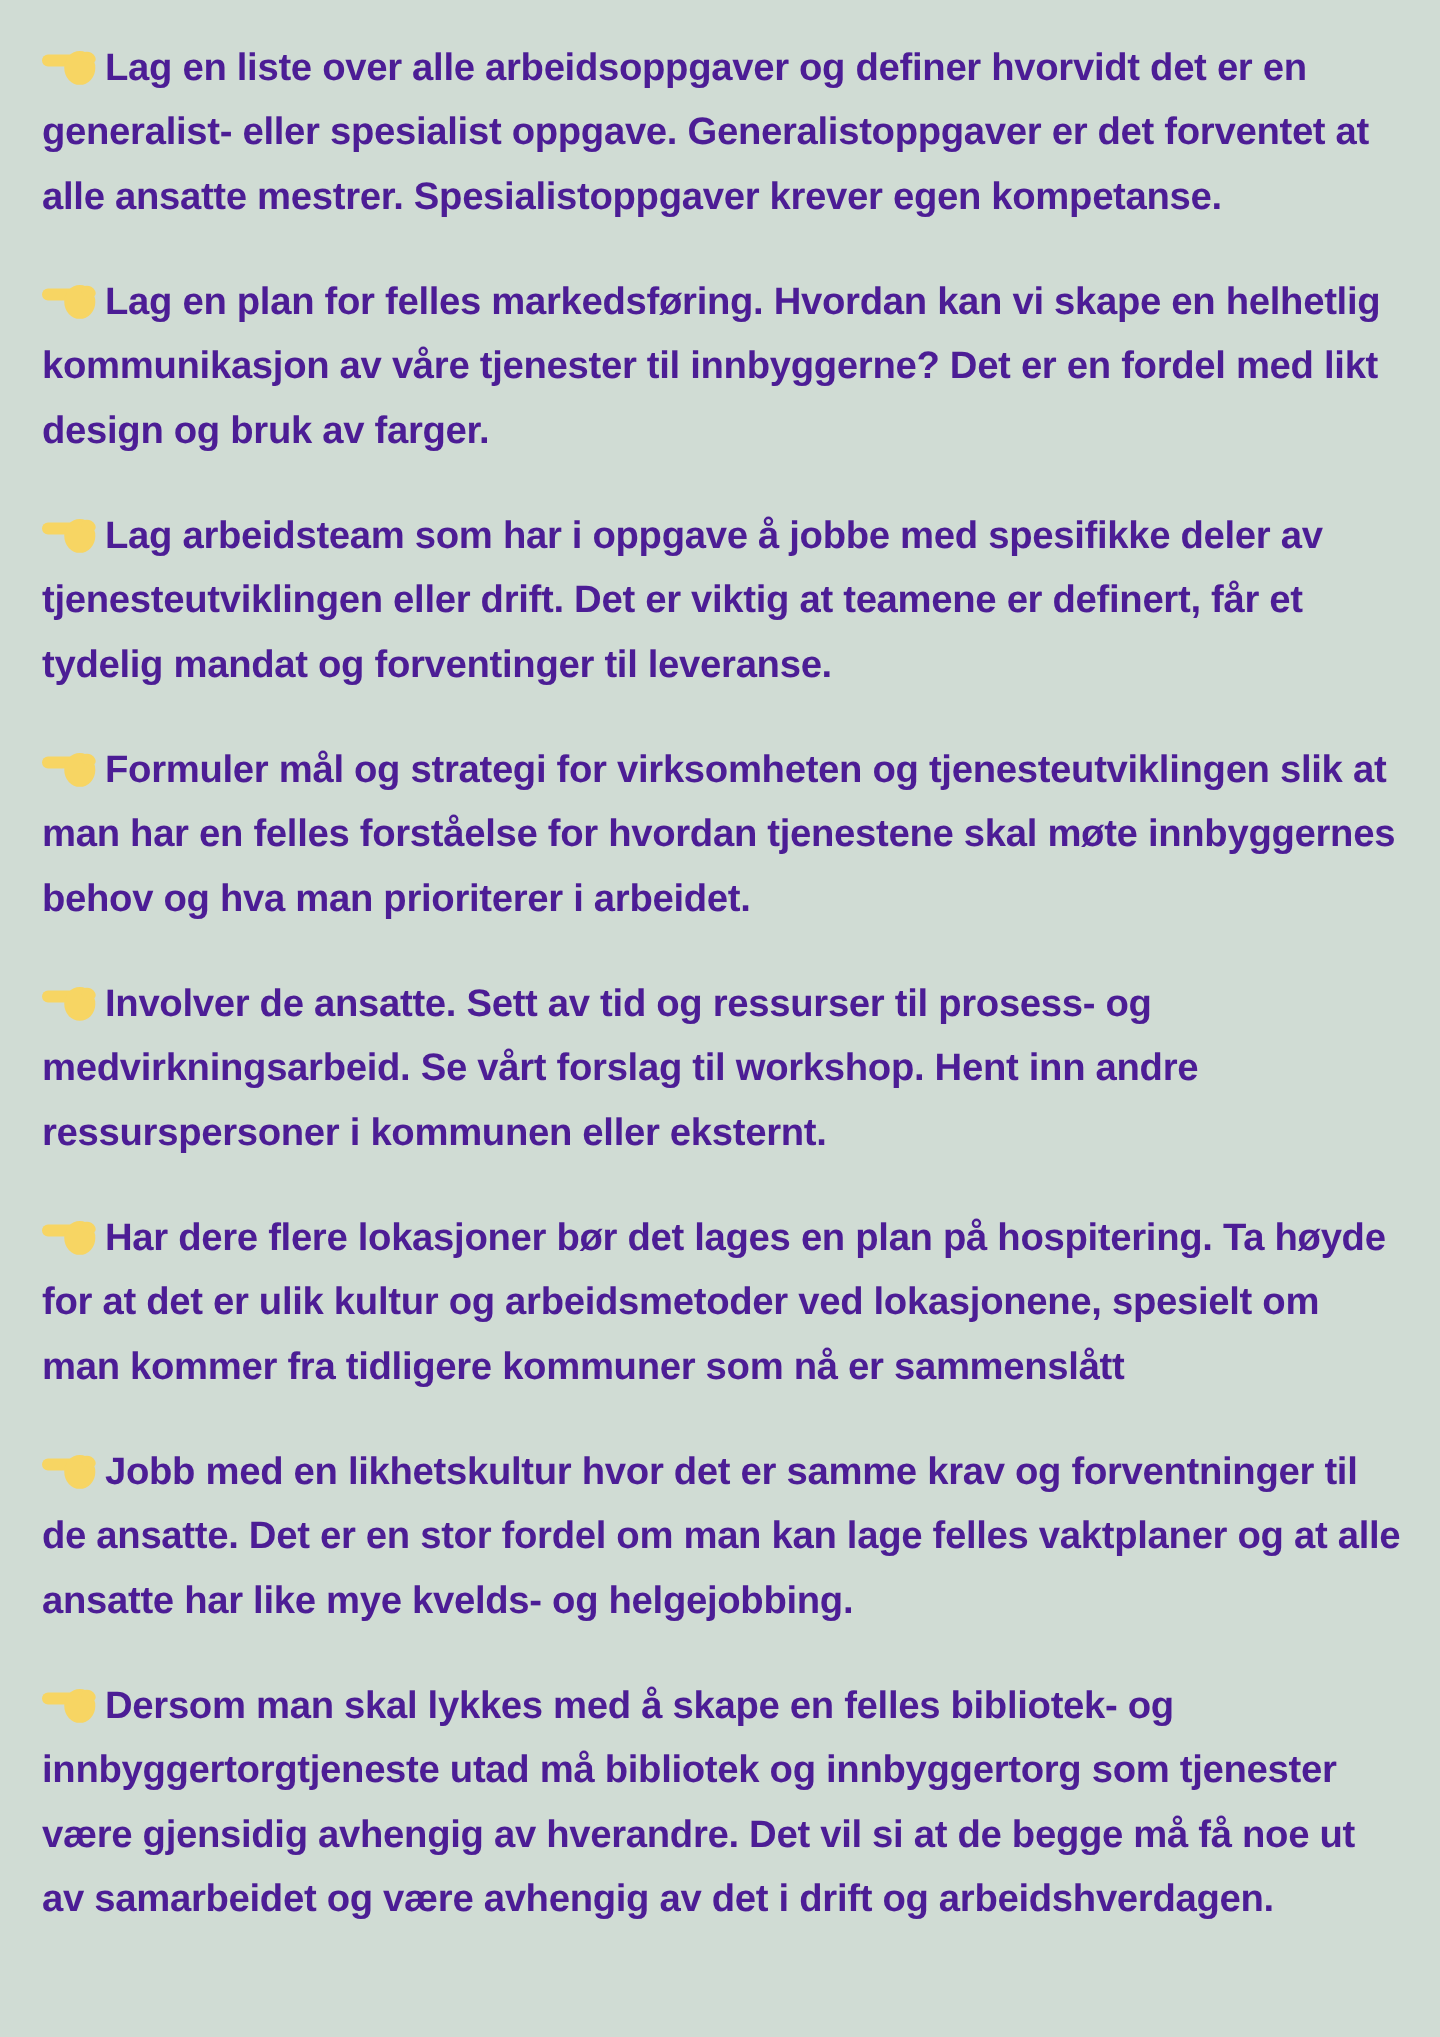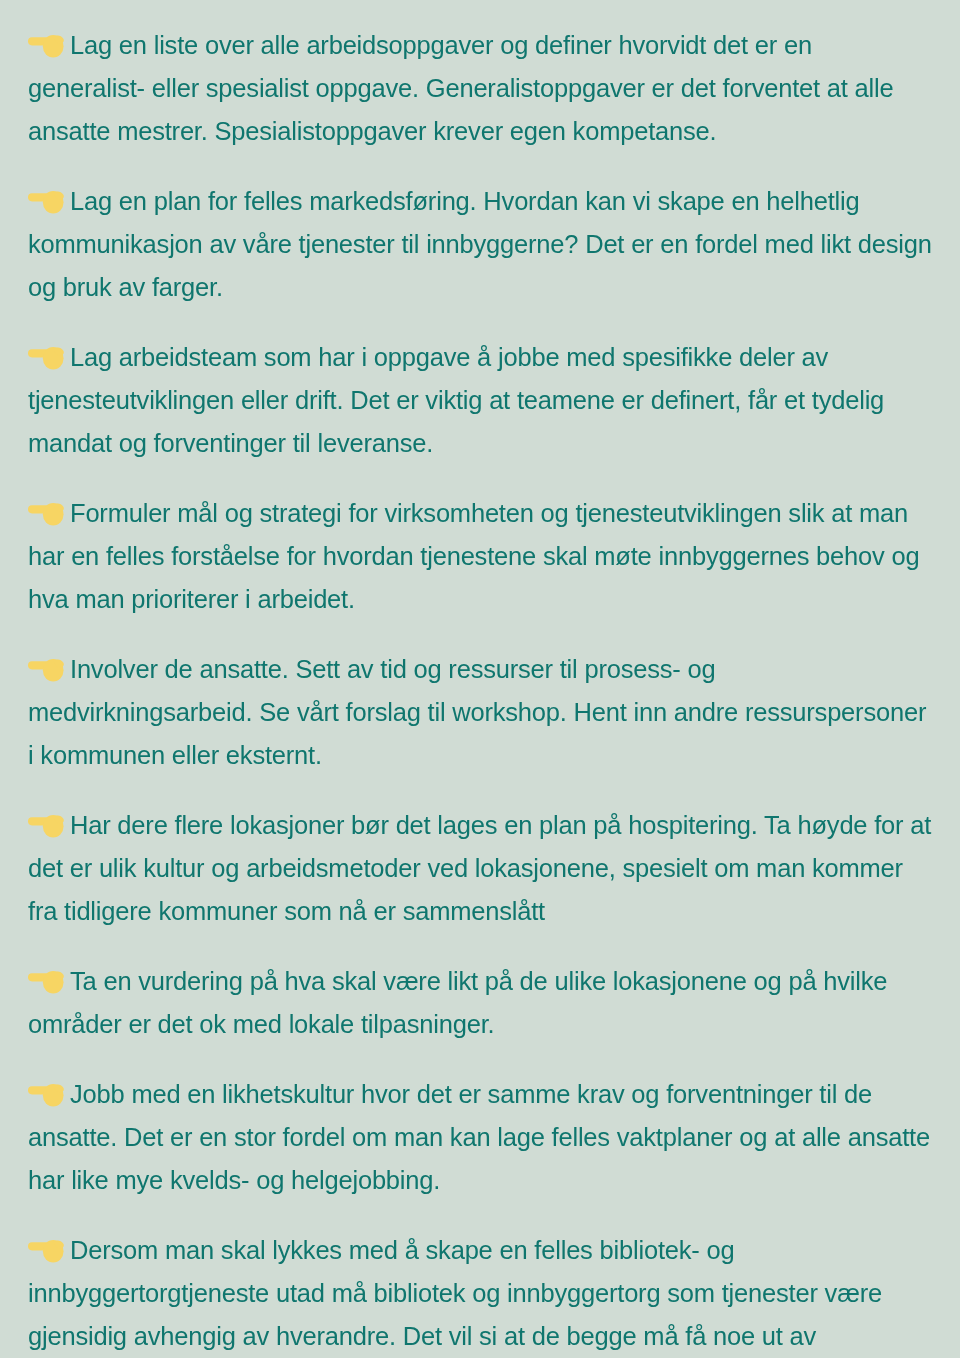--- a/index.html
+++ b/index.html
@@ -16,22 +16,22 @@
     box-sizing: border-box;
     padding: 24px 26px 10px 28px;
     background: #d0dcd4;
   }
   .bullet {
     margin: 0 0 27px 0;
     max-width: 912px;
     font-size: 25.5px;
     line-height: 43px;
     letter-spacing: -0.2px;
-    color: #0f766e;
-    font-weight: 400;
+    color: #4c1d95;
+    font-weight: 700;
   }
   .hand {
     display: inline-block;
     width: 36px;
     height: 27px;
     vertical-align: -4px;
     margin-right: 6px;
     line-height: 0;
   }
   .hand svg { display: block; }
@@ -94,29 +94,20 @@
   <p class="bullet">
     <span class="hand"><svg viewBox="0 0 40 30" width="36" height="27" aria-hidden="true">
           <g fill="#f7d563">
             <rect x="0" y="7" width="28" height="9" rx="4.5"></rect>
             <ellipse cx="28" cy="17" rx="11.5" ry="12.5"></ellipse>
             <ellipse cx="34.5" cy="9.5" rx="5.5" ry="4.2" transform="rotate(28 34.5 9.5)"></ellipse>
           </g>
         </svg></span><span>Har dere flere lokasjoner bør det lages en plan på hospitering. Ta høyde for at det er ulik kultur og arbeidsmetoder ved lokasjonene, spesielt om man kommer fra tidligere kommuner som nå er sammenslått</span>
   </p>
 
-  <p class="bullet">
-    <span class="hand"><svg viewBox="0 0 40 30" width="36" height="27" aria-hidden="true">
-          <g fill="#f7d563">
-            <rect x="0" y="7" width="28" height="9" rx="4.5"></rect>
-            <ellipse cx="28" cy="17" rx="11.5" ry="12.5"></ellipse>
-            <ellipse cx="34.5" cy="9.5" rx="5.5" ry="4.2" transform="rotate(28 34.5 9.5)"></ellipse>
-          </g>
-        </svg></span><span>Ta en vurdering på hva skal være likt på de ulike lokasjonene og på hvilke områder er det ok med lokale tilpasninger.</span>
-  </p>
 
   <p class="bullet">
     <span class="hand"><svg viewBox="0 0 40 30" width="36" height="27" aria-hidden="true">
           <g fill="#f7d563">
             <rect x="0" y="7" width="28" height="9" rx="4.5"></rect>
             <ellipse cx="28" cy="17" rx="11.5" ry="12.5"></ellipse>
             <ellipse cx="34.5" cy="9.5" rx="5.5" ry="4.2" transform="rotate(28 34.5 9.5)"></ellipse>
           </g>
         </svg></span><span>Jobb med en likhetskultur hvor det er samme krav og forventninger til de ansatte. Det er en stor fordel om man kan lage felles vaktplaner og at alle ansatte har like mye kvelds- og helgejobbing.</span>
   </p>

